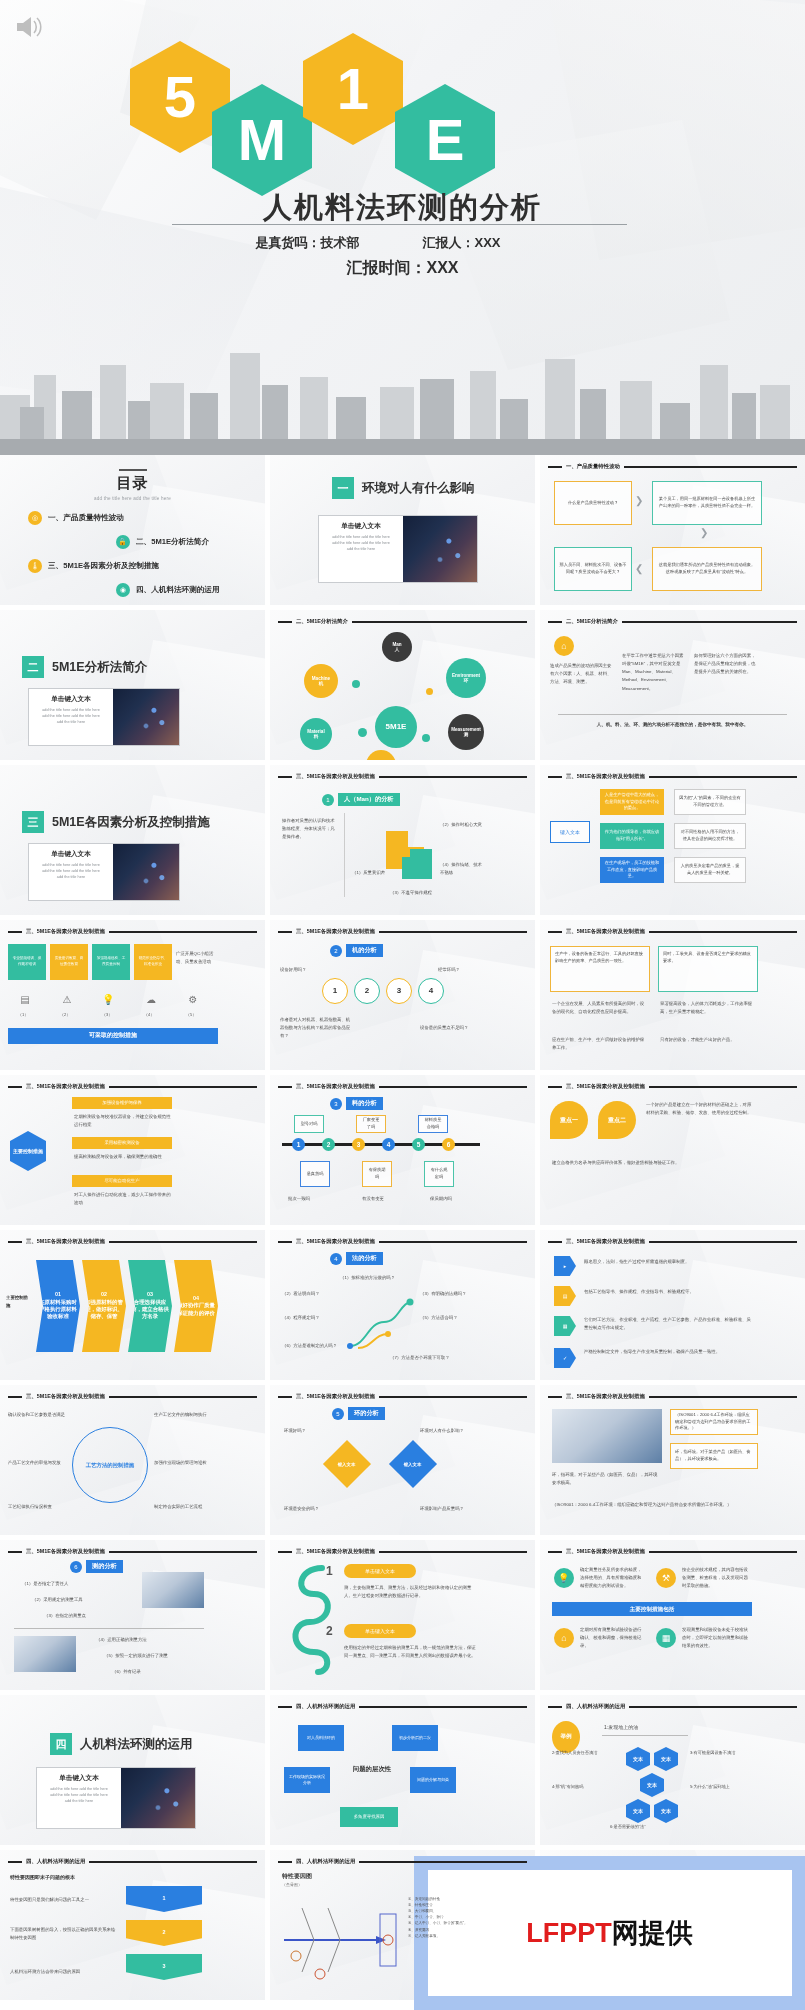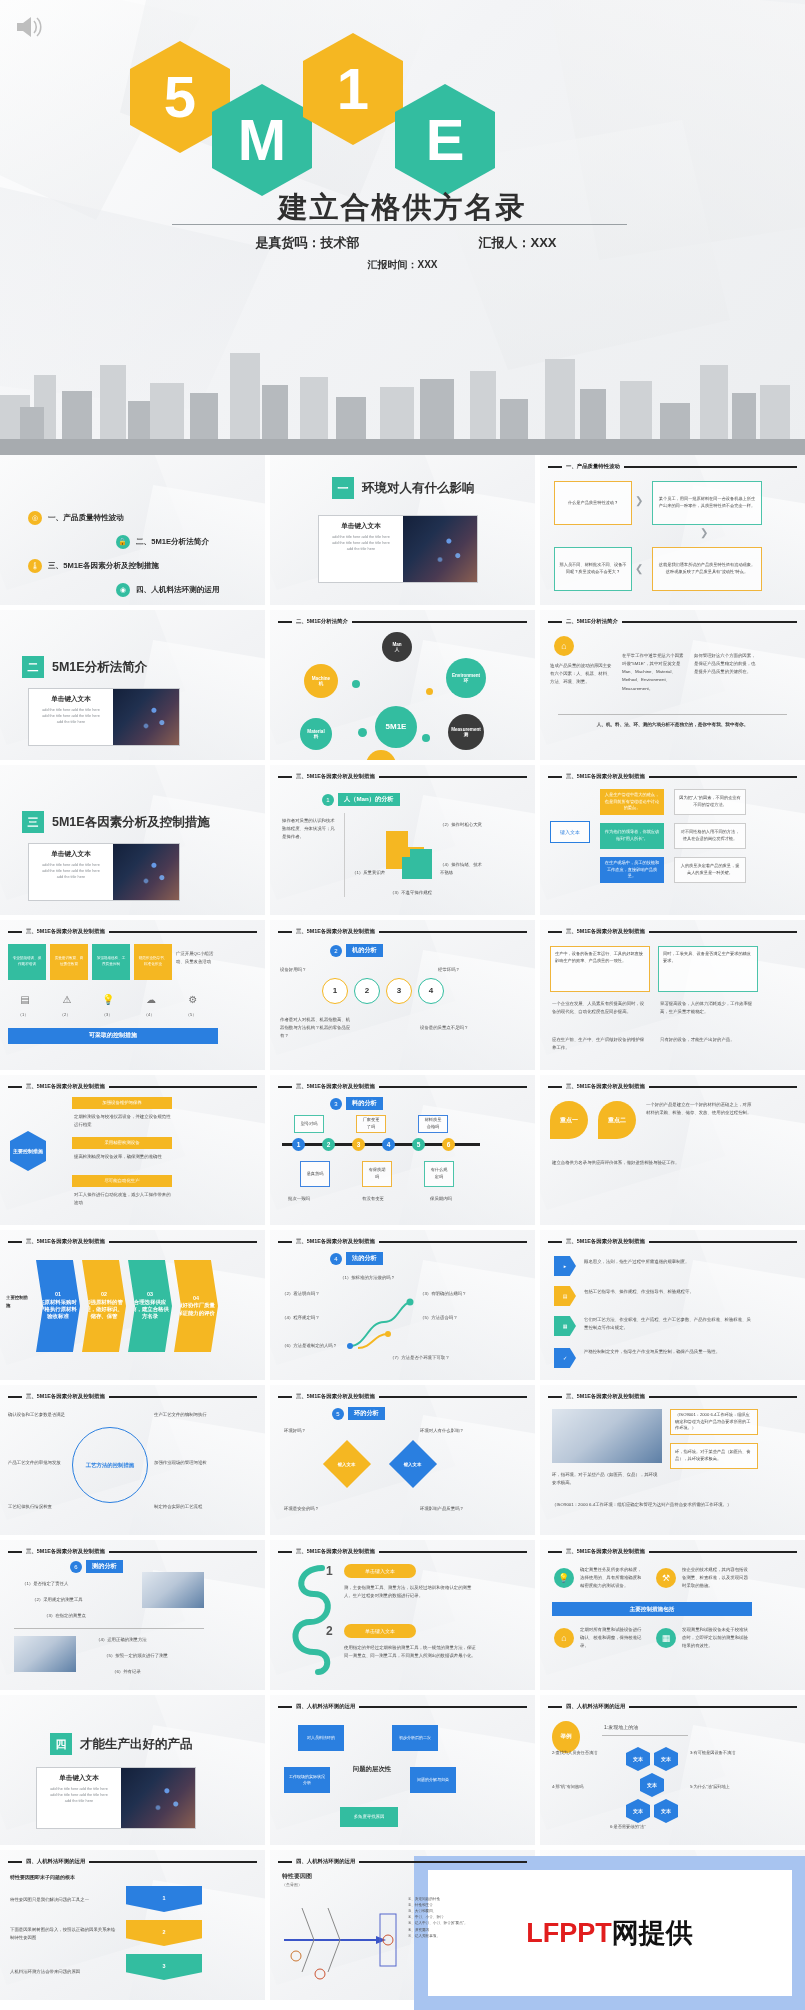--- a/index.html
+++ b/index.html
@@ -54,24 +54,24 @@
     font-size:29px; font-weight:700; color:#2f2f2f; letter-spacing:2px;
   }
   .hero-rule{
     position:absolute; left:172px; width:455px; top:224px; height:1px; background:#9aa0a4;
   }
   .hero-meta{
     position:absolute; left:0; right:0; top:234px; text-align:center;
     font-size:13px; font-weight:700; color:#2f2f2f;
   }
   .hero-meta .dept{ display:inline-block; width:230px; text-align:center; }
-  .hero-meta .who { display:inline-block; width:190px; text-align:center; }
+  .hero-meta .who { display:inline-block; width:190px; text-align:left; }
   .hero-time{
     position:absolute; left:0; right:0; top:258px; text-align:center;
-    font-size:10px; font-weight:700; color:#2f2f2f;
+    font-size:16px; font-weight:700; color:#2f2f2f;
   }
 
   .skyline{ position:absolute; left:0; bottom:0; width:805px; height:120px; }
 
   
   .grid{
     position:absolute; left:0; top:455px; width:805px;
     display:grid; grid-template-columns:repeat(3,1fr);
     gap:5px 5px;
   }
@@ -216,21 +216,21 @@
     <path d="M23 4c5 5 5 13 0 18" stroke="#8d8d8d" stroke-width="1.6" fill="none"></path>
   </svg>
 
   <div class="hexrow">
     <div class="hex yellow hex-5">5</div>
     <div class="hex green  hex-m">M</div>
     <div class="hex yellow hex-1">1</div>
     <div class="hex green  hex-e">E</div>
   </div>
 
-  <div class="hero-title">建立合格供方名录</div>
+  <div class="hero-title">人机料法环测的分析</div>
   <div class="hero-rule"></div>
   <div class="hero-meta">
     <span class="dept">是真货吗：技术部</span><span class="who">汇报人：XXX</span>
   </div>
   <div class="hero-time">汇报时间：XXX</div>
 
   <svg class="skyline" viewBox="0 0 805 120" preserveAspectRatio="none">
     <g fill="#cfd2d5">
       <rect x="0" y="60" width="30" height="60"></rect>
         <rect x="34" y="40" width="22" height="80"></rect>
@@ -259,20 +259,25 @@
       <rect x="732" y="58" width="24" height="62"></rect>
     </g>
     <rect x="0" y="104" width="805" height="16" fill="#a7abaf"></rect>
   </svg>
 </div>
 
 <div class="grid">
 
   <div class="slide">
       <div class="sl-in">
+    <div class="toc-cap">
+      <div class="bar"></div>
+      <div class="big">目录</div>
+      <div class="sub">add the title here add the title here</div>
+    </div>
     <div class="toc-item ti1">
       <span class="dot y">◎</span>
       <span class="lb">一、产品质量特性波动</span>
         </div>
     <div class="toc-item ti2">
       <span class="dot g">🔒</span>
       <span class="lb">二、5M1E分析法简介</span>
         </div>
     <div class="toc-item ti3">
       <span class="dot y">🌡</span>
@@ -756,21 +761,21 @@
     <div class="bigtxt" style="left:40px;top:86px;width:64px">定期对所有测量和试验设备进行确认、校准和调整，保持校准记录。</div>
     <div class="ic" style="left:116px;top:88px;width:20px;height:20px;background:#33bda0">▦</div>
     <div class="bigtxt" style="left:142px;top:86px;width:66px">发现测量和试验设备未处于校准状态时，立即评定以前的测量和试验结果的有效性。</div>
   </div>
     </div>
 
   <div class="slide">
       <div class="sl-in">
     <div class="sec" style="left:50px;top:38px">
       <span class="mark">四</span>
-      <span class="t">才能生产出好的产品</span>
+      <span class="t">人机料法环测的运用</span>
     </div>
     <div class="photobox" style="left:36px;top:72px;width:160px;height:62px">
       <div class="txt">
         <b>单击键入文本</b>
         <span>add the title here add the title here</span>
         <span>add the title here add the title here</span>
         <span>add the title here</span>
       </div>
       <div class="img"></div>
     </div>

